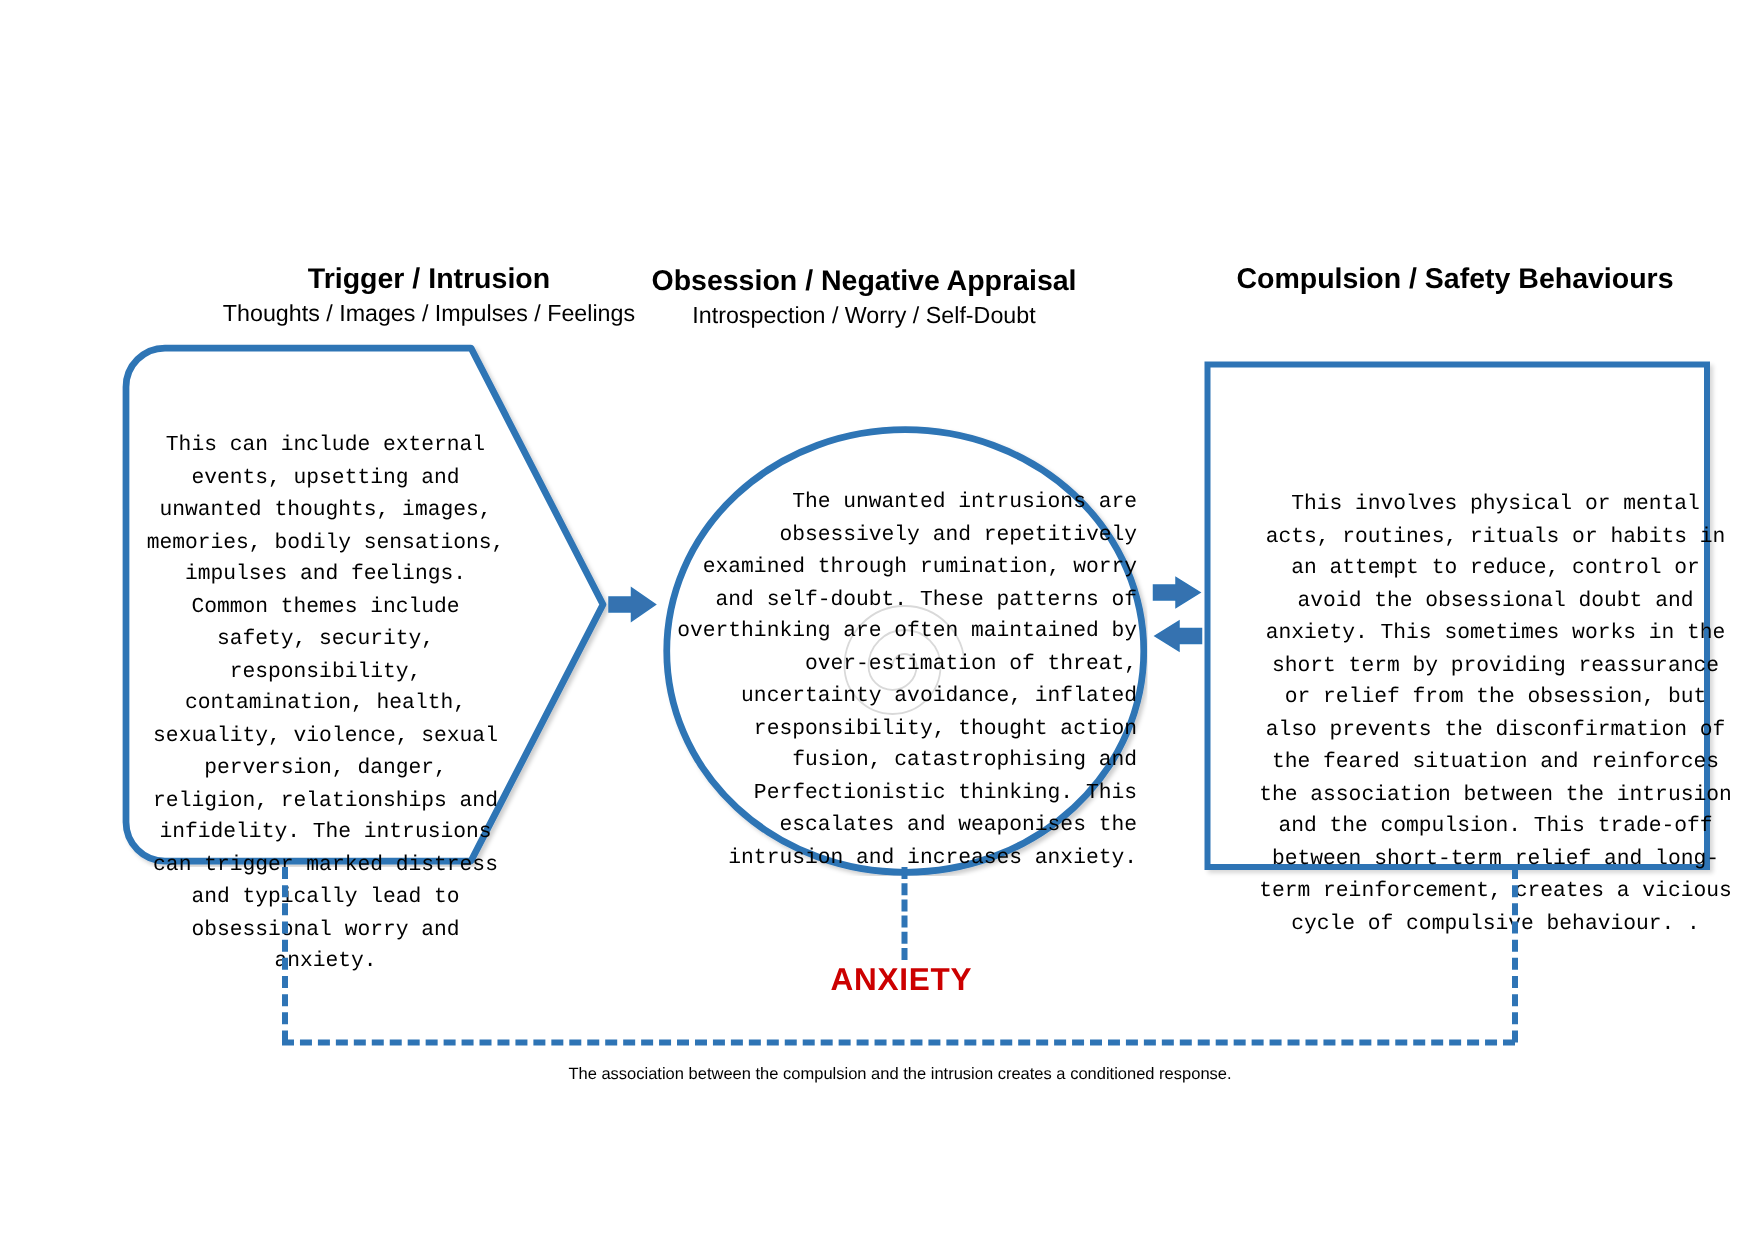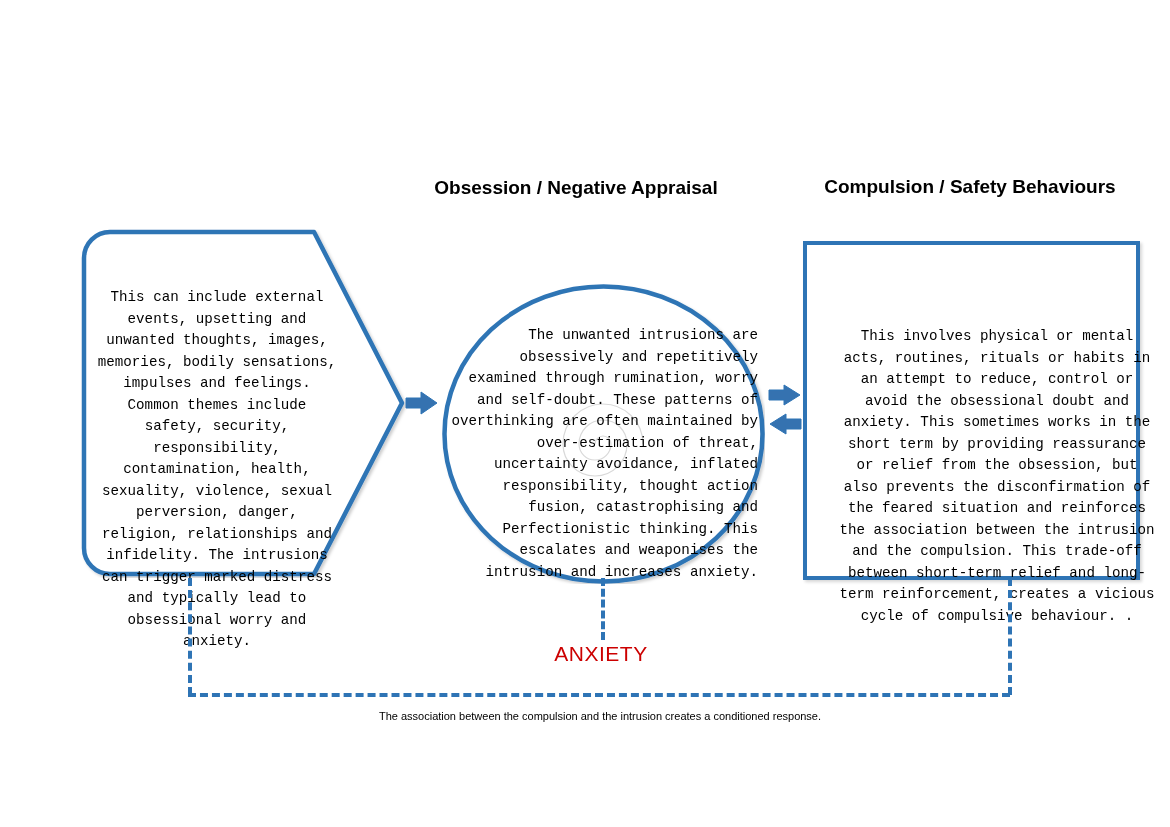--- a/index.html
+++ b/index.html
@@ -124,44 +124,49 @@
   #dash-mid-v    { left: 601px;  top: 578px; height: 62px; }
 
   
   #anxiety-label {
     position: absolute;
     left: 501px;
     top: 642px;
     width: 200px;
     text-align: center;
     font-size: 21px;
-    font-weight: normal;
+    font-weight: bold;
     letter-spacing: 0.5px;
     color: #CC0000;
   }
 
   
   #bottom-caption {
     position: absolute;
     left: 185px;
     top: 710px;
     width: 830px;
     text-align: center;
     font-size: 11px;
     color: #000000;
   }
 </style>
 </head>
 <body>
 
 <div id="canvas">
 
+  <div class="col-head" id="head-trigger">
+    <div class="col-title">Trigger / Intrusion</div>
+    <div class="col-sub">Thoughts / Images / Impulses / Feelings</div>
+  </div>
 
   <div class="col-head" id="head-obsession">
     <div class="col-title">Obsession / Negative Appraisal</div>
+    <div class="col-sub">Introspection / Worry / Self-Doubt</div>
   </div>
 
   <div class="col-head" id="head-compulsion">
     <div class="col-title">Compulsion / Safety Behaviours</div>
   </div>
 
   <svg id="pentagon-shape" viewBox="0 0 330 350">
     <defs>
       <filter id="shadow-p" x="-20%" y="-20%" width="150%" height="150%">
         <feDropShadow dx="2" dy="2" stdDeviation="1.4" flood-color="#000000" flood-opacity="0.20"></feDropShadow>

